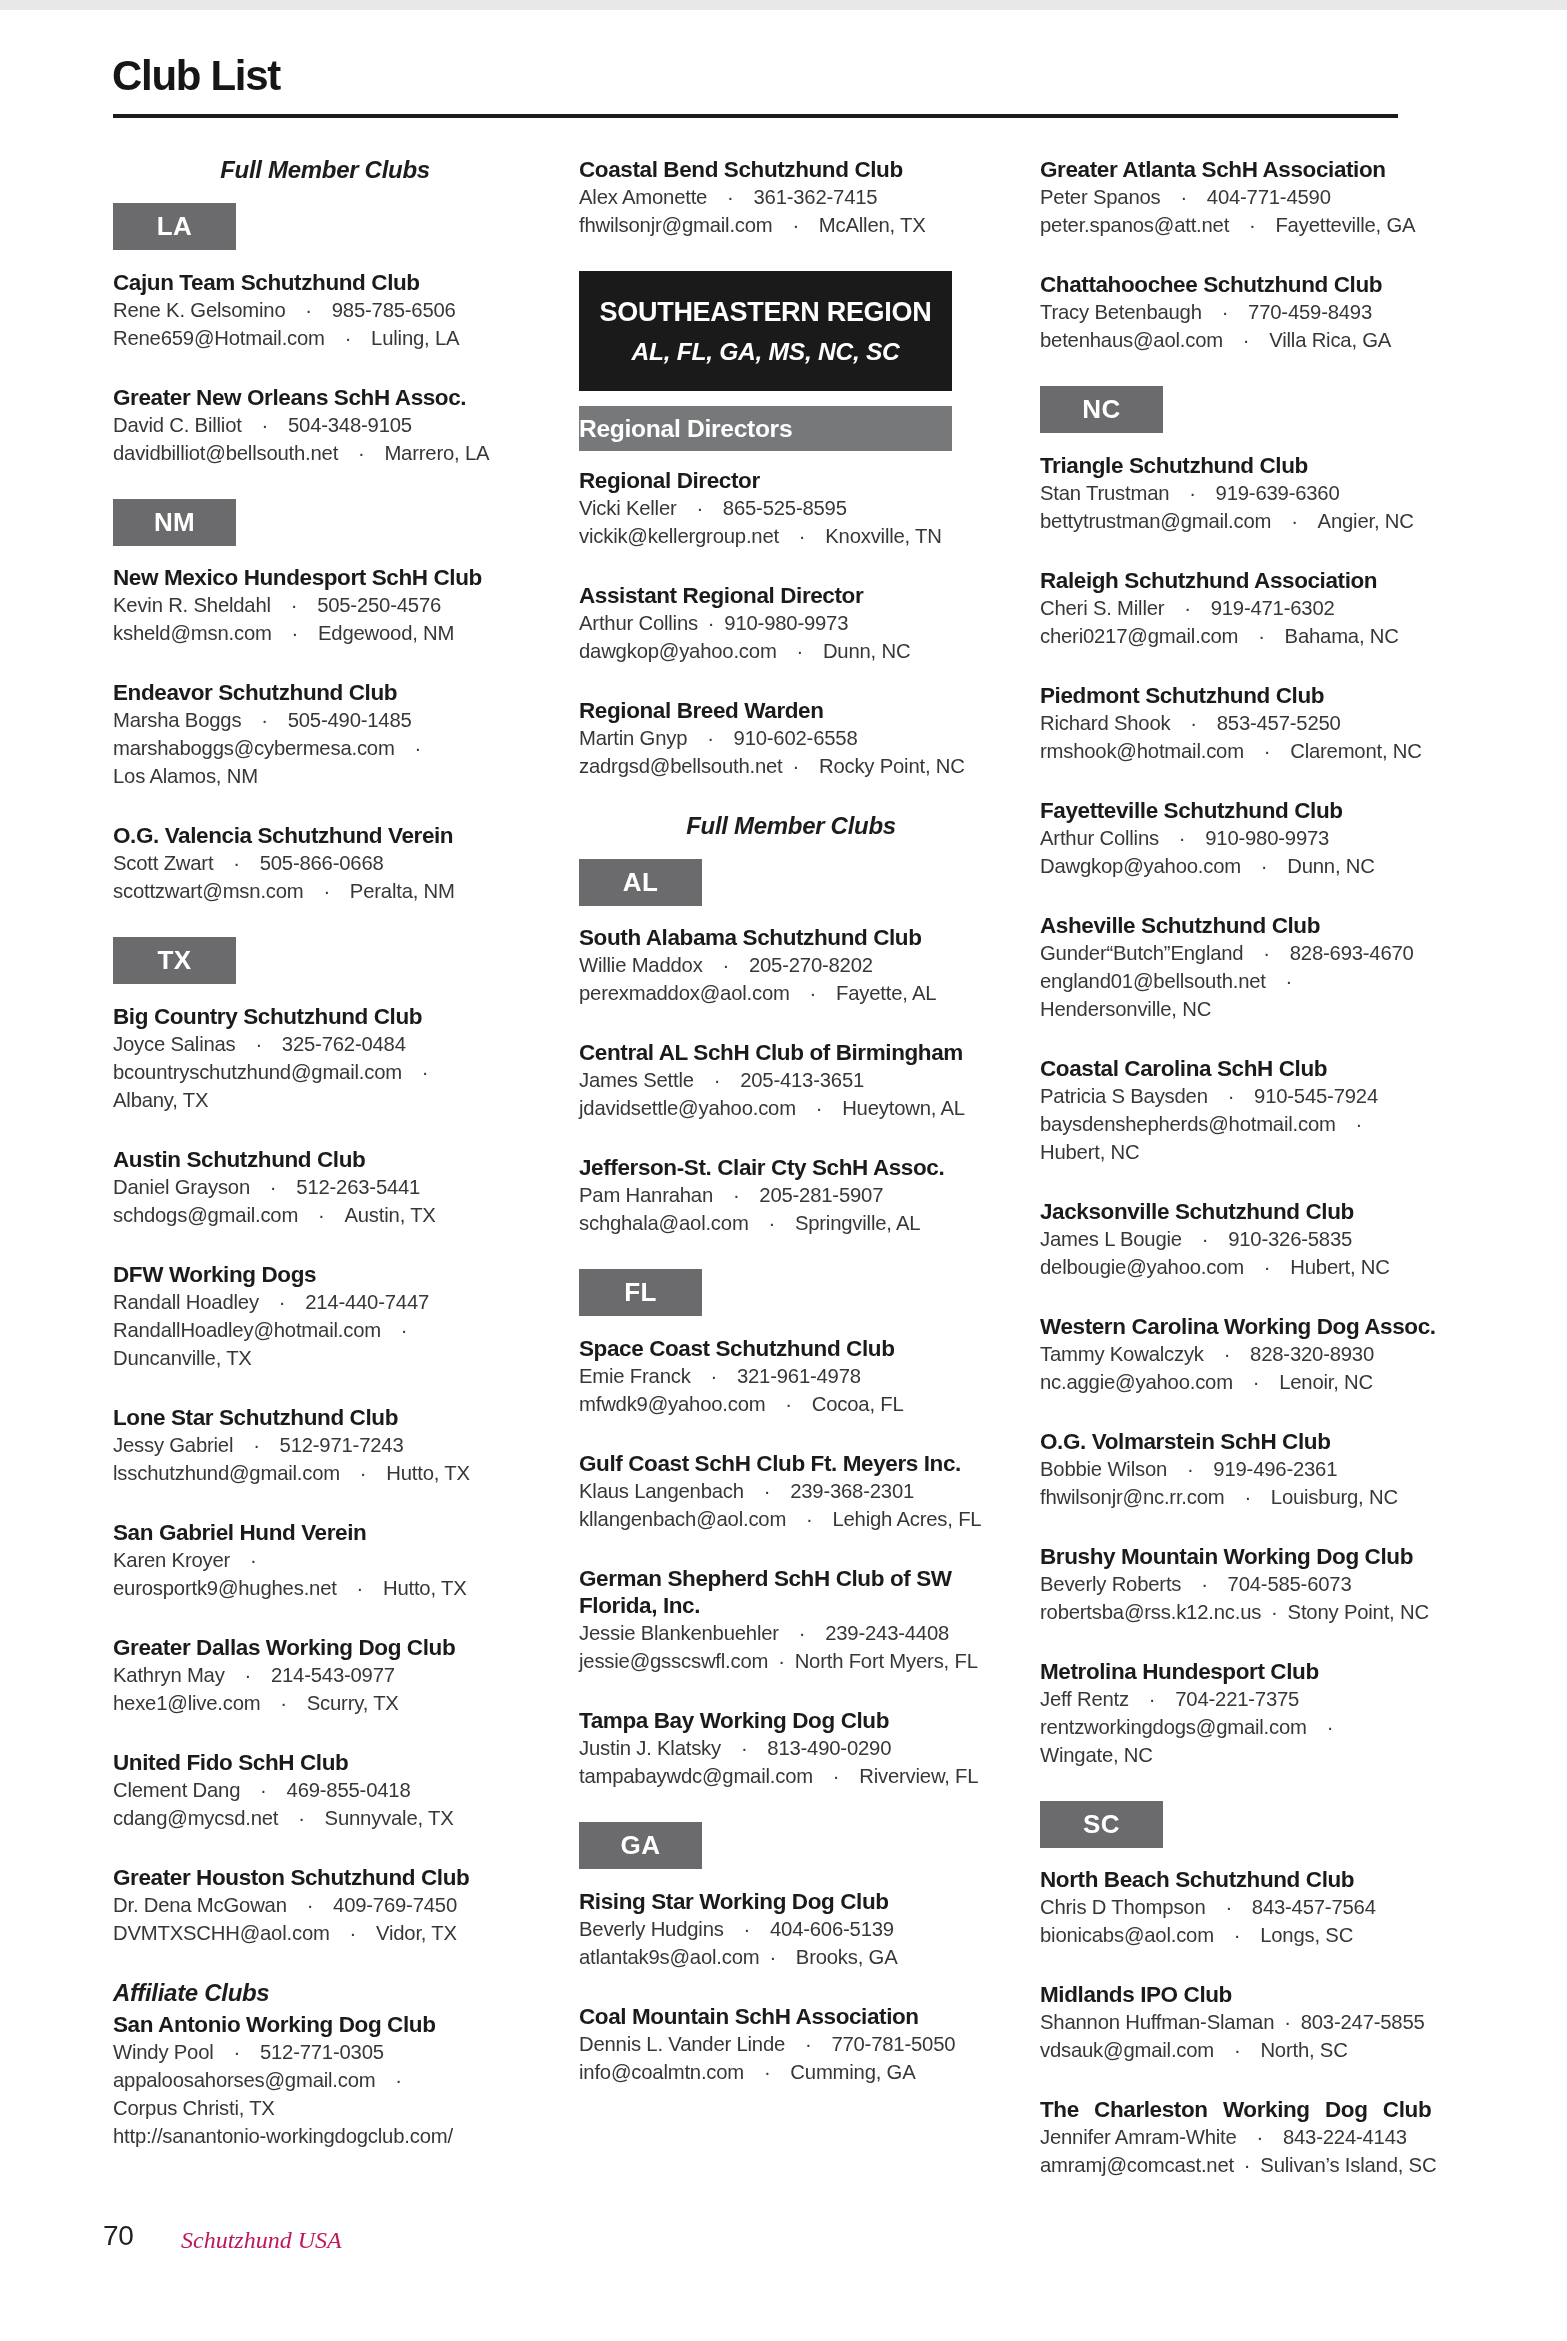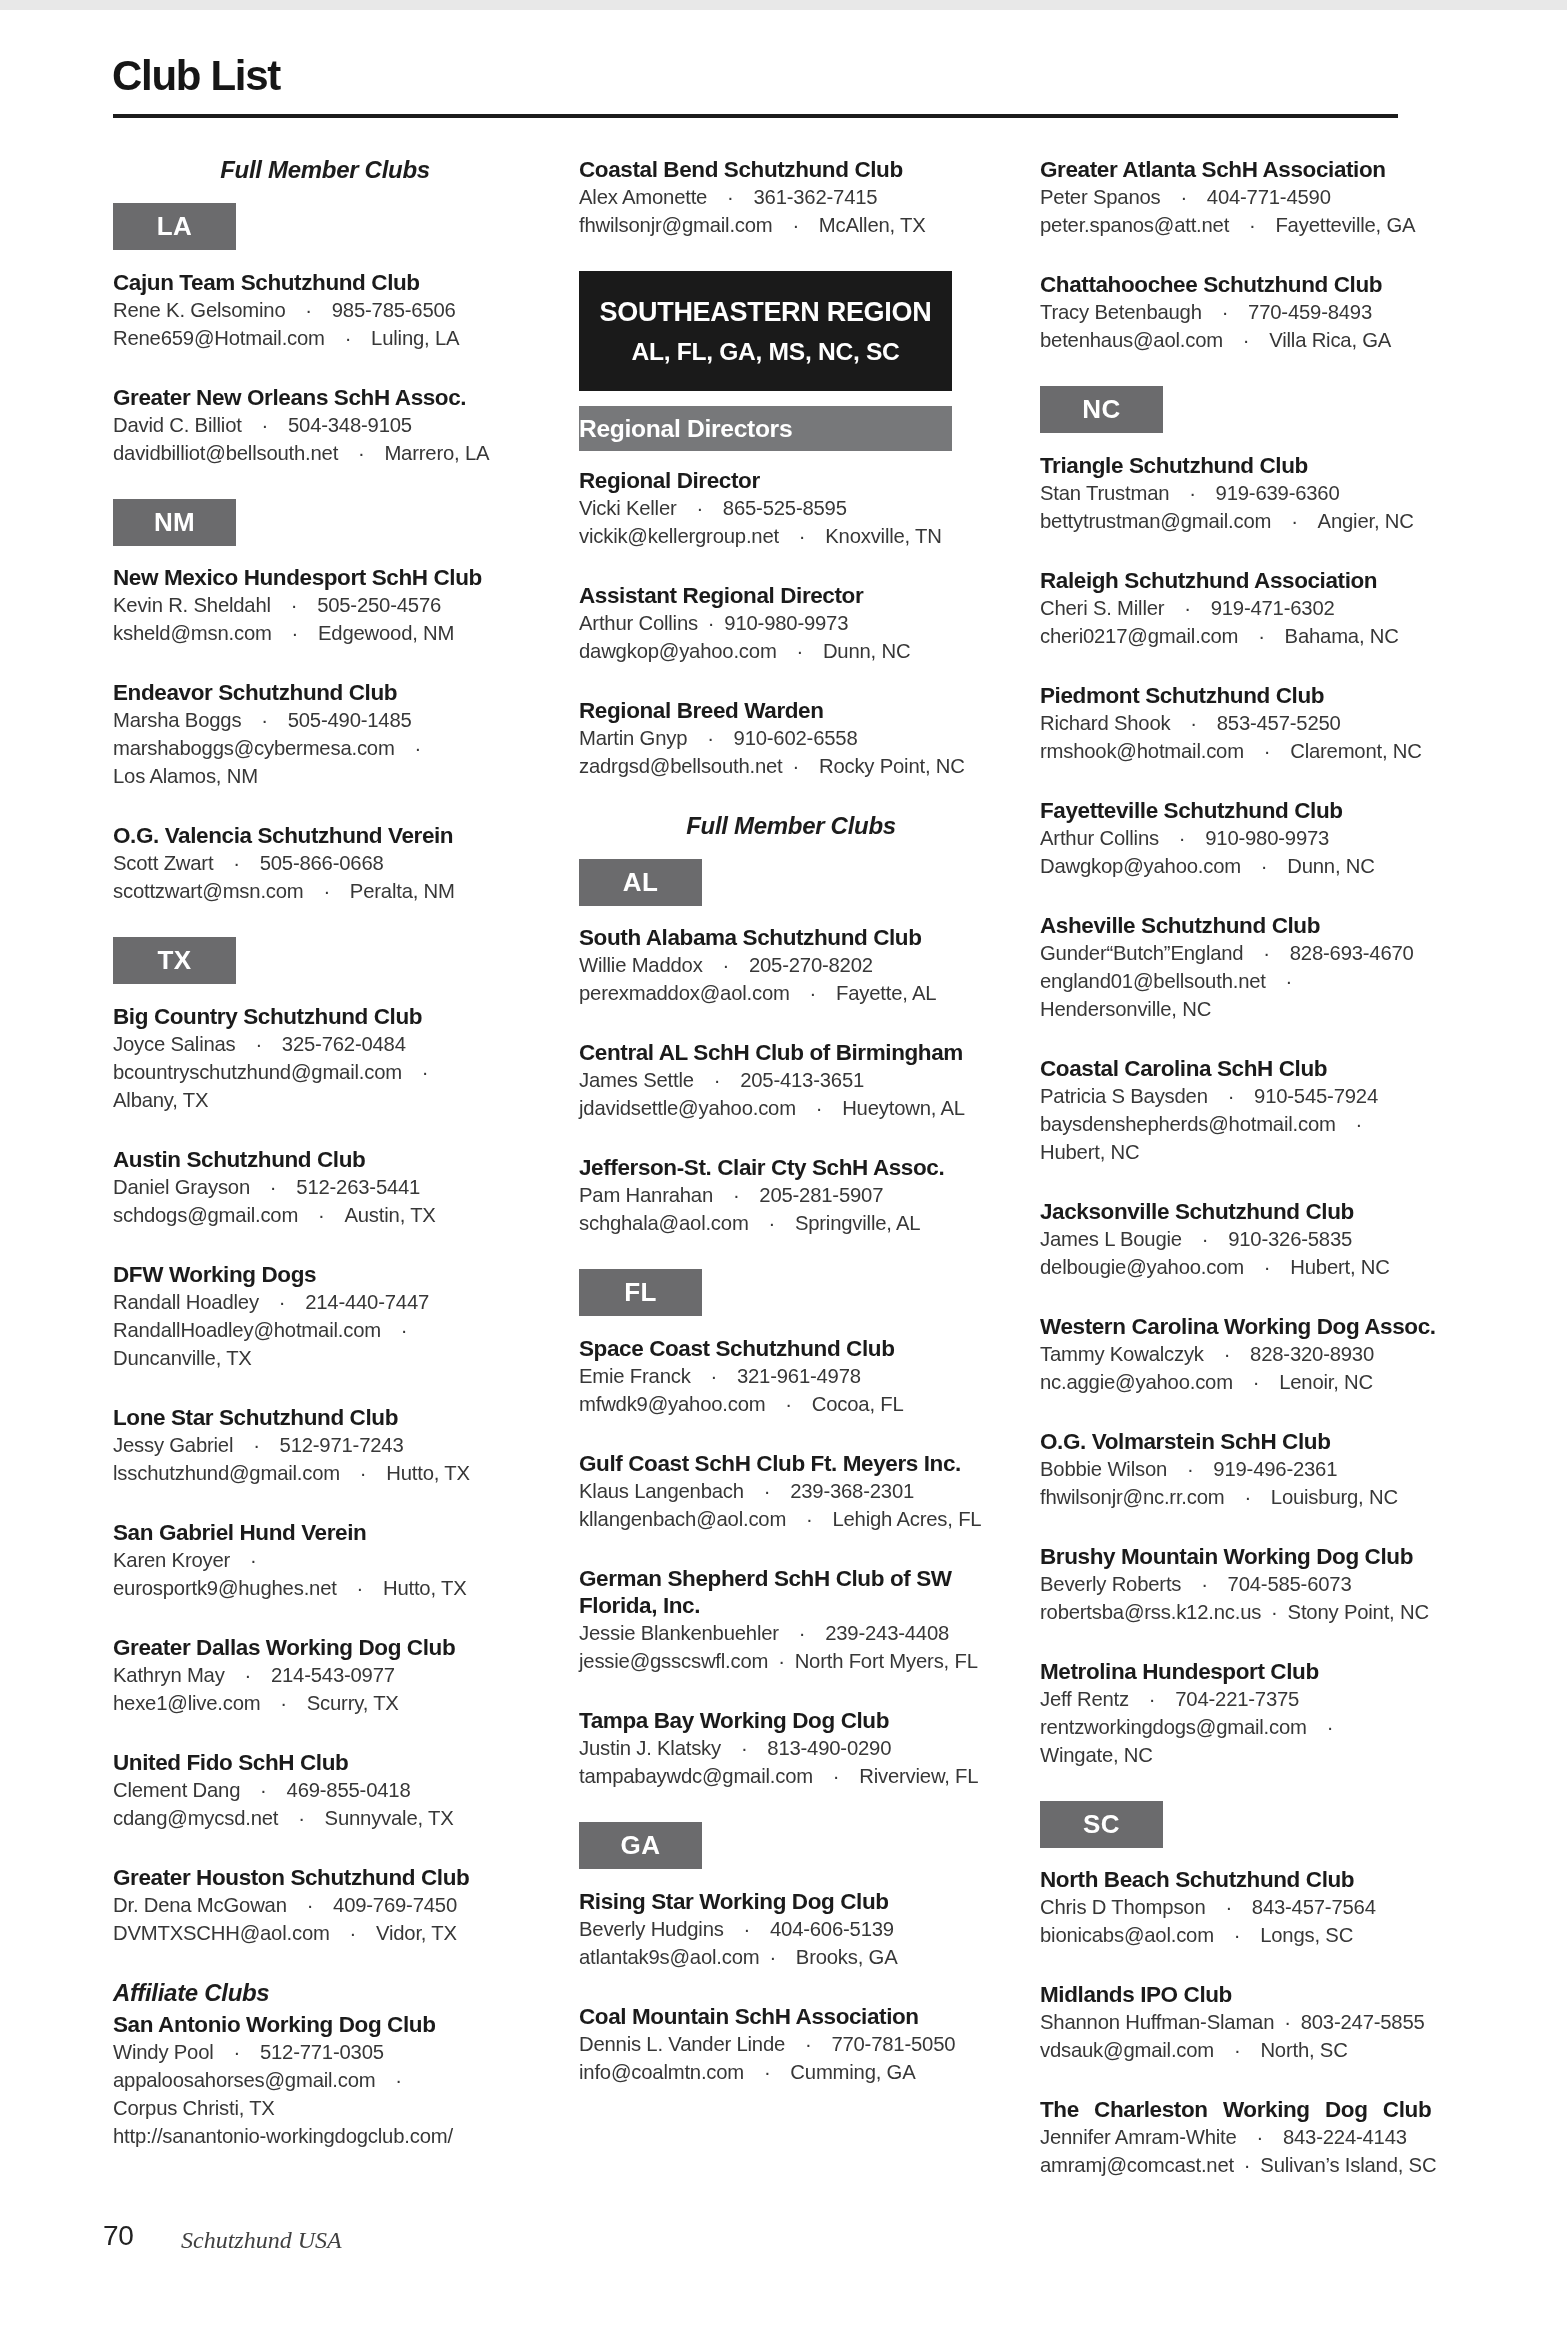--- a/index.html
+++ b/index.html
@@ -39,21 +39,21 @@
     text-align:center;
   }
   .state span { color:#ffffff; font-weight:bold; font-size:26px; letter-spacing:0.4px; }
 
   .banner {
     width:373px; height:120px; background:#1a1a1a;
     display:flex; flex-direction:column; align-items:center; justify-content:center;
     gap:10px; margin:1.7px 0 15.3px 0;
   }
   .banner .bt { color:#fff; font-weight:bold; font-size:27px; letter-spacing:-0.3px; }
-  .banner .bs { color:#fff; font-weight:bold; font-size:24.6px; letter-spacing:-0.3px; }
+  .banner .bs { color:#fff; font-weight:bold; font-style:italic; font-size:24.6px; letter-spacing:-0.3px; }
 
   .bar {
     width:373px; height:45px; background:#77787a;
     display:flex; align-items:center; justify-content:flex-start;
     margin:0 0 15.3px 0;
   }
   .bar span { color:#ffffff; font-weight:bold; font-size:24.6px; letter-spacing:-0.3px; }
 
   .club { margin:0 0 32px 0; }
   .club .name {
@@ -66,21 +66,21 @@
     letter-spacing:-0.2px; white-space:nowrap; font-weight:400;
   }
 
   .footer-num {
     position:absolute; left:103px; top:2210px;
     font-size:28px; color:#222; letter-spacing:-0.4px;
   }
   .footer-brand {
     position:absolute; left:181px; top:2217px;
     font-family:"Liberation Serif", serif; font-style:italic;
-    font-size:24px; color:#404040;
+    font-size:24px; color:#be185d;
   }
 </style>
 </head>
 <body>
 
 <div class="page">
   <div class="masthead">Club List</div>
   <div class="rule"></div>
 
   <div class="col col-0">

